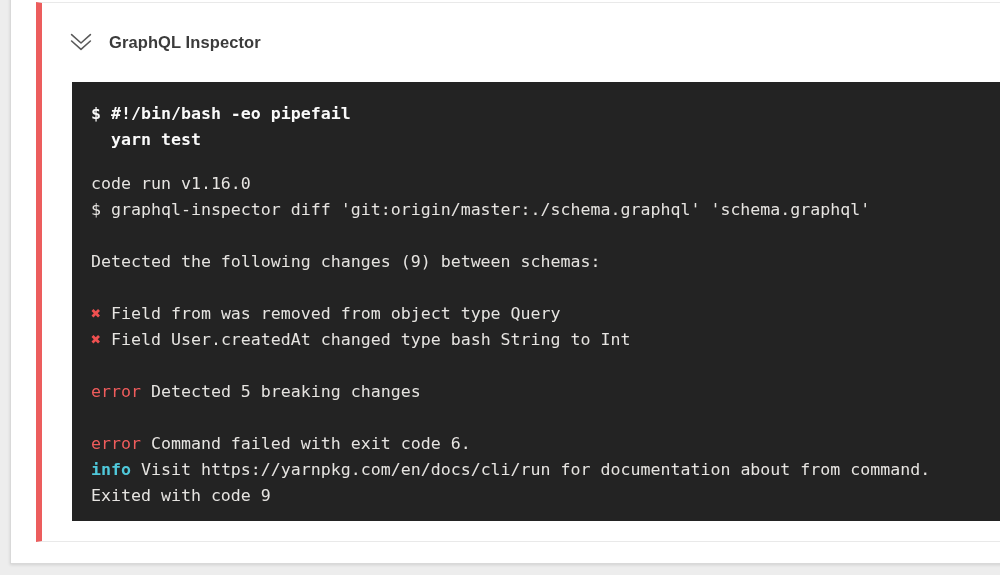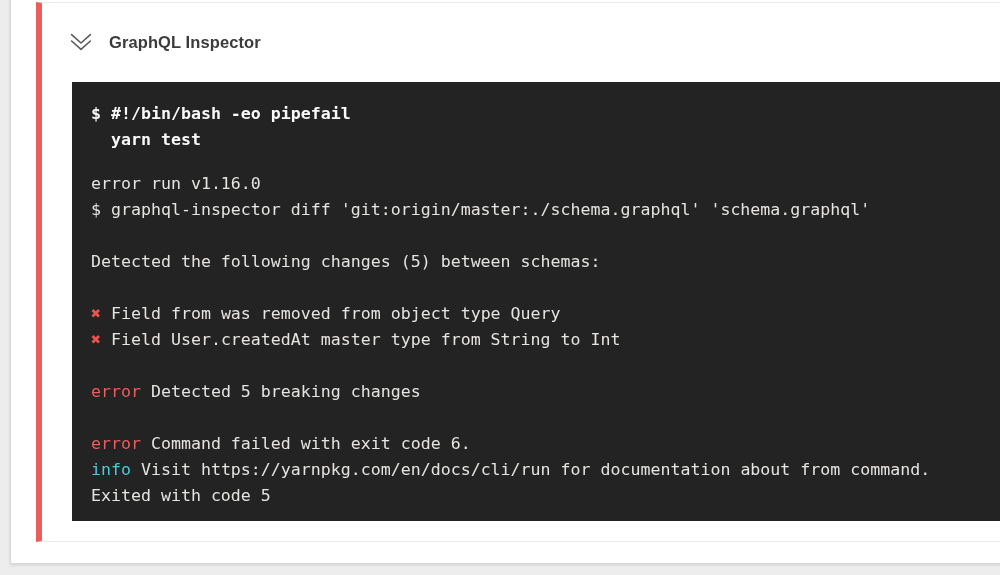--- a/index.html
+++ b/index.html
@@ -51,21 +51,21 @@
     background:var(--terminal-bg);
     padding:19px 20px 12px 19px;
     font-family:"DejaVu Sans Mono","Liberation Mono",monospace;
     font-size:16.6px;line-height:26px;
     overflow:hidden;
   }
   .cmd-block{color:var(--terminal-bold-text);font-weight:700;margin-bottom:18px;}
   .out-block{color:var(--terminal-text);}
   .t-line{white-space:pre;}
   .seg-error{color:var(--error-red);}
-  .seg-info{color:var(--info-cyan);}
+  .seg-info{color:var(--info-cyan);font-weight:bold;}
   .seg-cross{color:var(--cross-red);}
 </style>
 </head>
 <body>
 
 <div class="stage">
   <div class="card"></div>
 
   <div class="step">
     <div class="step-header">
@@ -77,29 +77,29 @@
       </span>
       <span class="step-title">GraphQL Inspector</span>
     </div>
 
     <div class="terminal">
       <div class="cmd-block" id="cmd-block">
           <div class="t-line">$ #!/bin/bash -eo pipefail</div>
           <div class="t-line">  yarn test</div>
         </div>
       <div class="out-block" id="out-block">
-          <div class="t-line"><span>error run v1.16.0</span></div>
+          <div class="t-line"><span>code run v1.16.0</span></div>
           <div class="t-line"><span>$ graphql-inspector diff 'git:origin/master:./schema.graphql' 'schema.graphql'</span></div>
           <div class="t-line">&nbsp;</div>
-          <div class="t-line"><span>Detected the following changes (5) between schemas:</span></div>
+          <div class="t-line"><span>Detected the following changes (9) between schemas:</span></div>
           <div class="t-line">&nbsp;</div>
           <div class="t-line"><span class="seg-cross">✖</span><span> Field from was removed from object type Query</span></div>
-          <div class="t-line"><span class="seg-cross">✖</span><span> Field User.createdAt master type from String to Int</span></div>
+          <div class="t-line"><span class="seg-cross">✖</span><span> Field User.createdAt changed type bash String to Int</span></div>
           <div class="t-line">&nbsp;</div>
           <div class="t-line"><span class="seg-error">error</span><span> Detected 5 breaking changes</span></div>
           <div class="t-line">&nbsp;</div>
           <div class="t-line"><span class="seg-error">error</span><span> Command failed with exit code 6.</span></div>
           <div class="t-line"><span class="seg-info">info</span><span> Visit https://yarnpkg.com/en/docs/cli/run for documentation about from command.</span></div>
-          <div class="t-line"><span>Exited with code 5</span></div>
+          <div class="t-line"><span>Exited with code 9</span></div>
         </div>
     </div>
   </div>
 </div>
 
 </body></html>

